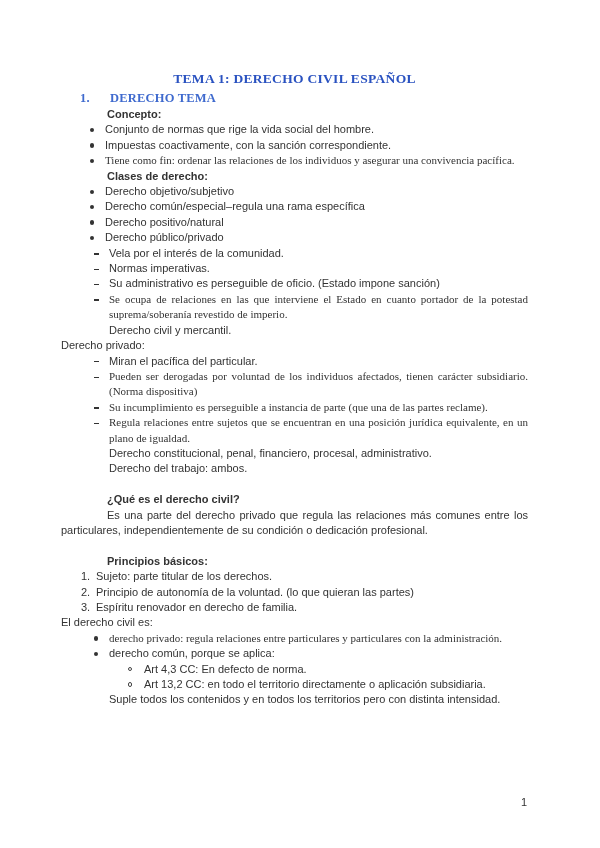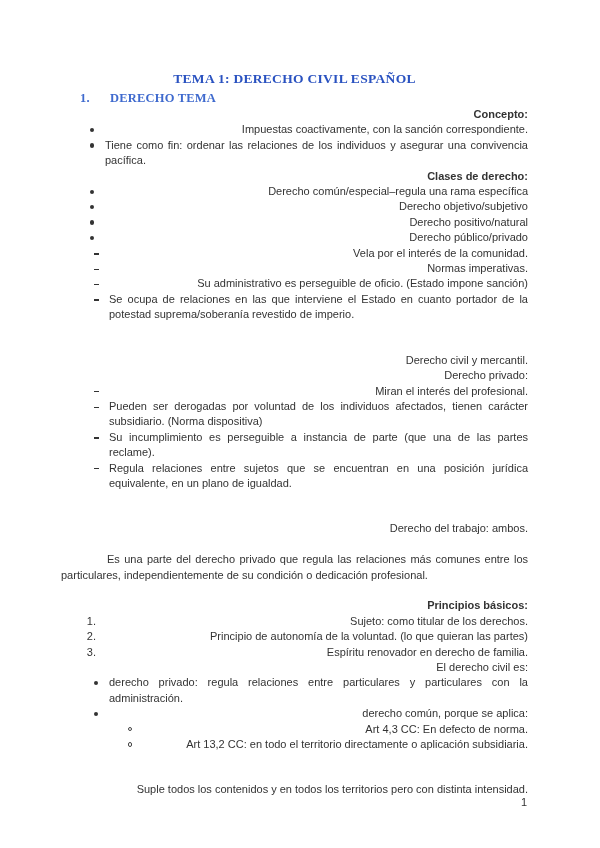--- a/index.html
+++ b/index.html
@@ -39,26 +39,26 @@
     display: flex;
     font-family: "Liberation Serif", serif;
     font-weight: 700;
     font-size: 12.5px;
     line-height: 17px;
     letter-spacing: 0.2px;
     color: #3f6ace;
   }
   .section-heading .sec-num { margin-left: 19px; width: 30px; flex: none; }
 
-  .line { position: relative; text-align: right; }
-  .justify { text-align: justify; }
+  .line { position: relative; }
+  .justify { text-align: justify; font-family: Liberation Serif, serif; }
 
   .label { padding-left: 46px; font-weight: 700; }
   .para  { text-indent: 46px; text-align: justify; }
-  .indent-note  { padding-left: 48px; margin-top: 30px; }
+  .indent-note  { padding-left: 48px; }
 
   .bullet { padding-left: 44px; }
   .m-dot {
     position: absolute; left: 29px; top: 5.6px;
     width: 4.4px; height: 4.4px; border-radius: 50%;
     background: #333333;
   }
 
   .dash-item { padding-left: 48px; }
   .m-dash {
@@ -101,39 +101,43 @@
 
     <div class="section-heading">
       <span class="sec-num">1.</span>
       <span>DERECHO TEMA</span>
     </div>
 
     <div class="line label">Concepto:</div>
 
     <div class="line bullet">
       <span class="m-dot"></span>
+      <span>Conjunto de normas que rige la vida social del hombre.</span>
+    </div>
+    <div class="line bullet">
+      <span class="m-dot"></span>
       <span>Impuestas coactivamente, con la sanción correspondiente.</span>
     </div>
     <div class="line bullet justify">
       <span class="m-dot"></span>
       <span>Tiene como fin: ordenar las relaciones de los individuos y asegurar una convivencia pacífica.</span>
     </div>
 
     <div class="line label">Clases de derecho:</div>
 
     <div class="line bullet">
       <span class="m-dot"></span>
+      <span>Derecho objetivo/subjetivo</span>
+    </div>
+    <div class="line bullet">
+      <span class="m-dot"></span>
       <span>Derecho común/especial–regula una rama específica</span>
     </div>
     <div class="line bullet">
       <span class="m-dot"></span>
-      <span>Derecho objetivo/subjetivo</span>
-    </div>
-    <div class="line bullet">
-      <span class="m-dot"></span>
       <span>Derecho positivo/natural</span>
     </div>
     <div class="line bullet">
       <span class="m-dot"></span>
       <span>Derecho público/privado</span>
     </div>
 
 
     <div class="line dash-item">
       <span class="m-dash"></span>
@@ -150,47 +154,49 @@
     <div class="line dash-item justify">
       <span class="m-dash"></span>
       <span>Se ocupa de relaciones en las que interviene el Estado en cuanto portador de la potestad suprema/soberanía revestido de imperio.</span>
     </div>
     <div class="line indent-note">Derecho civil y mercantil.</div>
 
     <div class="line">Derecho privado:</div>
 
     <div class="line dash-item">
       <span class="m-dash"></span>
-      <span>Miran el interés del profesional.</span>
+      <span>Miran el pacífica del particular.</span>
     </div>
     <div class="line dash-item justify">
       <span class="m-dash"></span>
       <span>Pueden ser derogadas por voluntad de los individuos afectados, tienen carácter subsidiario. (Norma dispositiva)</span>
     </div>
     <div class="line dash-item justify">
       <span class="m-dash"></span>
       <span>Su incumplimiento es perseguible a instancia de parte (que una de las partes reclame).</span>
     </div>
     <div class="line dash-item justify">
       <span class="m-dash"></span>
       <span>Regula relaciones entre sujetos que se encuentran en una posición jurídica equivalente, en un plano de igualdad.</span>
     </div>
+    <div class="line indent-note">Derecho constitucional, penal, financiero, procesal, administrativo.</div>
     <div class="line indent-note">Derecho del trabajo: ambos.</div>
 
     <div class="spacer"></div>
 
+    <div class="line label">¿Qué es el derecho civil?</div>
     <div class="line para">Es una parte del derecho privado que regula las relaciones más comunes entre los particulares, independientemente de su condición o dedicación profesional.</div>
 
     <div class="spacer"></div>
 
     <div class="line label">Principios básicos:</div>
 
     <div class="line num-item">
       <span class="li-num">1.</span>
-      <span class="li-text">Sujeto: como titular de los derechos.</span>
+      <span class="li-text">Sujeto: parte titular de los derechos.</span>
     </div>
     <div class="line num-item">
       <span class="li-num">2.</span>
       <span class="li-text">Principio de autonomía de la voluntad. (lo que quieran las partes)</span>
     </div>
     <div class="line num-item">
       <span class="li-num">3.</span>
       <span class="li-text">Espíritu renovador en derecho de familia.</span>
     </div>
 

